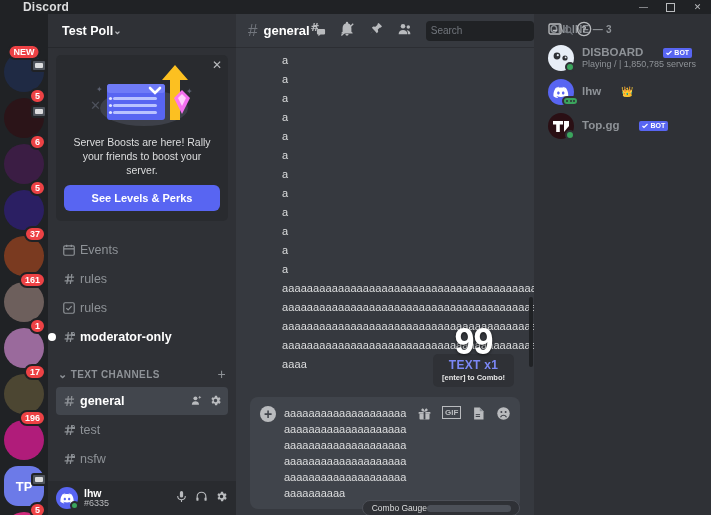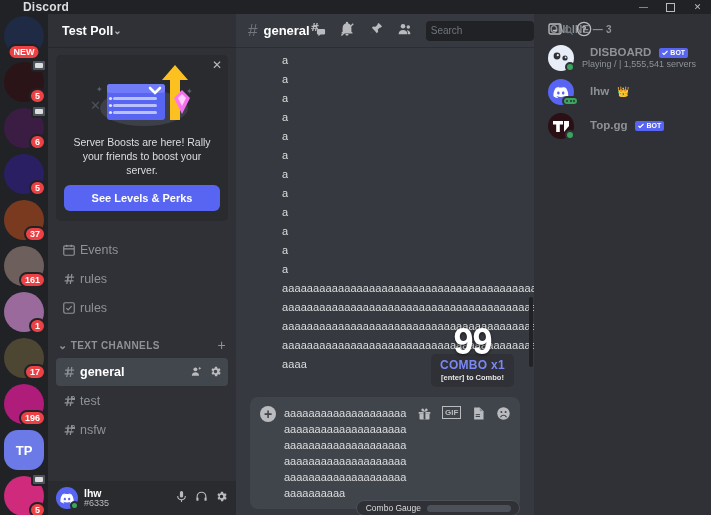--- a/index.html
+++ b/index.html
@@ -32,20 +32,21 @@
     width: 48px; background: #202225; flex: 0 0 48px;
     display: flex; flex-direction: column; align-items: center;
     padding-top: 2px; gap: 6px; overflow: hidden; position: relative;
   }
   .srv-wrap { position: relative; width: 40px; height: 40px; flex: 0 0 auto; }
   .srv {
     width: 40px; height: 40px; border-radius: 50%;
     display: flex; align-items: center; justify-content: center;
     font-size: 13px; font-weight: bold; color: #fff; overflow: hidden;
     background: #36393f;
+    margin-top: 36px;
   }
   .srv.sel { border-radius: 14px; }
   .badge {
     position: absolute; right: -2px; bottom: -2px; min-width: 16px; height: 16px;
     background: #ed4245; color: #fff; border-radius: 8px; font-size: 9px; font-weight: bold;
     display: flex; align-items: center; justify-content: center; padding: 0 4px;
     border: 2px solid #202225;
   }
   .badge.new { left: 50%; transform: translateX(-50%); right: auto; bottom: -4px; font-size: 9px; }
   .scr-ic {
@@ -149,40 +150,40 @@
     display: flex; align-items: center; justify-content: center; font-size: 14px; font-weight: bold;
     flex: 0 0 16px; margin-top: 1px; line-height: 0;
   }
   .composer-text { flex: 1; color: #dcddde; font-size: 11px; line-height: 16px; word-break: break-all; min-width: 0; }
   .composer-icons { display: flex; gap: 10px; color: #b9bbbe; align-items: flex-start; margin-top: 1px; flex: 0 0 auto;}
   .gifchip { border: 1.5px solid #b9bbbe; border-radius: 0; font-size: 8px; font-weight: bold;
              color: #b9bbbe; padding: 1px 2px; line-height: 9px; }
 
   .gauge-wrap {
     position: absolute; right: 14px; bottom: -1px; display: flex; align-items: center;
-    gap: 6px; background: #2f3136; border: 1px solid #4c4f57; border-radius: 10px;
+    background: #2f3136; border: 1px solid #4c4f57; border-radius: 10px;
     padding: 2px 8px 2px 9px; z-index: 6;
   }
   .gauge-label { color: #dcddde; font-size: 8.5px; }
   .gauge-track { width: 84px; height: 7px; background: #4c5058; border-radius: 4px; overflow: hidden; }
   .gauge-fill { height: 100%; background: #5865f2; border-radius: 4px; }
 
   
   .members { width: 177px; flex: 0 0 177px; background: #2f3136; padding: 10px 0 0 0; overflow: hidden; }
   .m-title { color: #8e9297; font-size: 10px; font-weight: bold; letter-spacing: .3px; padding: 0 0 6px 16px; }
   .m-row { display: flex; align-items: center; gap: 8px; padding: 3px 8px 3px 14px; height: 34px; cursor: pointer; }
   .m-av { width: 26px; height: 26px; border-radius: 50%; position: relative; flex: 0 0 26px;
           display:flex;align-items:center;justify-content:center; overflow:visible;}
   .m-dot { position: absolute; right: -1px; bottom: -1px; width: 10px; height: 10px; border-radius: 50%;
            background: #3ba55d; border: 2px solid #2f3136; }
   .m-dot.gaming { width: 17px; border-radius: 6px; background: #3ba55d; display:flex; align-items:center;
                   justify-content:center; gap:1.5px; right:-5px;}
   .m-dot.gaming i { width: 2px; height: 2px; background: #2f3136; border-radius: 50%; display:block;}
   .m-meta { min-width: 0; line-height: 1.15; }
-  .m-namerow { display: flex; align-items: center; gap: 8px; margin-left: 8px; }
+  .m-namerow { display: flex; align-items: center; gap: 20px; }
   .m-name { color: #8e9297; font-size: 11.5px; font-weight: 600; white-space: nowrap; }
   .m-bot { background: #5865f2; color: #fff; font-size: 7px; font-weight: bold; border-radius: 2px;
            padding: 1px 3px; display: flex; align-items: center; gap: 2px; }
   .m-sub { color: #8e9297; font-size: 9px; white-space: nowrap; overflow: hidden; }
   .crown { font-size: 10px; }
 
   .scroll-thumb { position: absolute; right: 1px; width: 4px; background: #202225; border-radius: 3px; }
 </style>
 </head>
 <body>
@@ -305,20 +306,30 @@
           </div>
           <div class="chan">
             <span class="cic">
               <svg width="14" height="14" viewBox="0 0 24 24" fill="none" stroke="#8e9297" stroke-width="2">
                 <rect x="3" y="3" width="18" height="18" rx="2.4"></rect>
                 <path d="M7.5 12.2l3 3 6-6.4"></path>
               </svg>
             </span>
             <span class="clabel">rules</span>
           </div>
+          <div class="chan unread">
+            <div class="unread-dot"></div>
+            <span class="cic">
+              <svg width="15" height="15" viewBox="0 0 24 24" fill="#8e9297">
+                <path d="M9.3 3l-.7 4H5.2l-.3 2h3.4l-.6 4H4.3l-.3 2h3.4L6.7 19h2l.6-4h3.6l-.6 4h2l.6-4h3.4l.3-2h-3.4l.6-4h3.4l.3-2h-3.4l.6-4h-2l-.6 4h-3.6l.6-4h-2zM11 9h3.6l-.6 4h-3.6l.6-4z"></path>
+                <path d="M18 3.2c1.3 0 2.3 1 2.3 2.3v.8h.5v3.2h-5.6V6.3h.5v-.8c0-1.3 1-2.3 2.3-2.3zm0 1.2c-.6 0-1.1.5-1.1 1.1v.8h2.2v-.8c0-.6-.5-1.1-1.1-1.1z" fill="#8e9297"></path>
+              </svg>
+            </span>
+            <span class="clabel">moderator-only</span>
+          </div>
           <div class="cat">
             <span class="ctext">
               <span style="font-size:11px;">⌄</span>
               <span>TEXT CHANNELS</span>
             </span>
             <span class="plus">+</span>
           </div>
           <div class="chan active">
             <span class="cic">
               <svg width="15" height="15" viewBox="0 0 24 24" fill="#8e9297">
@@ -462,21 +473,21 @@
           <div class="msg">a</div>
           <div class="msg">a</div>
           <div class="msg">aaaaaaaaaaaaaaaaaaaaaaaaaaaaaaaaaaaaaaaaaaa</div>
           <div class="msg">aaaaaaaaaaaaaaaaaaaaaaaaaaaaaaaaaaaaaaaaaaa</div>
           <div class="msg">aaaaaaaaaaaaaaaaaaaaaaaaaaaaaaaaaaaaaaaaaaa</div>
           <div class="msg">aaaaaaaaaaaaaaaaaaaaaaaaaaaaaaaaaaaaaaaaaaa</div>
           <div class="msg">aaaa</div>
           <div class="combo-overlay">
           <div class="combo-num">99</div>
           <div class="combo-box">
-            <div class="combo-label">COMBO x1</div>
+            <div class="combo-label">TEXT x1</div>
             <div class="combo-hint">[enter] to Combo!</div>
           </div>
         </div>
         <div class="scroll-thumb" style="top:250px;height:70px;"></div>
       </div>
 
       <div class="composer-wrap">
         <div class="composer">
           <div class="plus-btn">+</div>
           <div class="composer-text" placeholder="Message #general" style="max-width: 125px;">aaaaaaaaaaaaaaaaaaaaaaaaaaaaaaaaaaaaaaaaaaaaaaaaaaaaaaaaaaaaaaaaaaaaaaaaaaaaaaaaaaaaaaaaaaaaaaaaaaaaaaaaaaaaaa</div>
@@ -534,21 +545,21 @@
             <div class="m-meta">
               <div class="m-namerow">
                 <span class="m-name">DISBOARD</span>
                 <span class="m-bot">
                   <svg width="6" height="6" viewBox="0 0 12 12">
                     <path d="M1 6l3 3 7-7" stroke="#fff" stroke-width="2.4" fill="none"></path>
                   </svg>
                   <span>BOT</span>
                 </span>
               </div>
-              <div class="m-sub">Playing / | 1,555,541 servers</div>
+              <div class="m-sub">Playing / | 1,850,785 servers</div>
             </div>
           </div>
           <div class="m-row">
             <div class="m-av">
               <svg width="26" height="26" viewBox="0 0 26 26">
                 <circle cx="13" cy="13" r="13" fill="#5865f2"></circle>
                 <path fill="#fff" transform="translate(5,7.6) scale(0.65)" d="M20 2C18.4 1.2 16.7.7 15 .4l-.3.5c1.6.4 3 1 4.3 1.9-1.6-.9-3.5-1.4-5.5-1.6h-3c-2 .2-3.9.7-5.5 1.6C6.3 1.9 7.7 1.3 9.3.9L9 .4C7.3.7 5.6 1.2 4 2 1.4 6 .4 10.3.7 14.7c1.9 1.4 4 2.3 6.2 2.8l.8-1.3c-.8-.3-1.6-.7-2.3-1.2l.5-.4c3.9 1.8 8.4 1.8 12.3 0l.5.4c-.7.5-1.5.9-2.3 1.2l.8 1.3c2.2-.5 4.3-1.4 6.2-2.8.3-4.4-.7-8.7-3.4-12.7zM8.3 12.1c-1.1 0-2-1-2-2.3s.9-2.3 2-2.3 2 1 2 2.3-.9 2.3-2 2.3zm7.4 0c-1.1 0-2-1-2-2.3s.9-2.3 2-2.3 2 1 2 2.3-.9 2.3-2 2.3z"></path>
               </svg>
               <span class="m-dot gaming">
                 <i></i>

